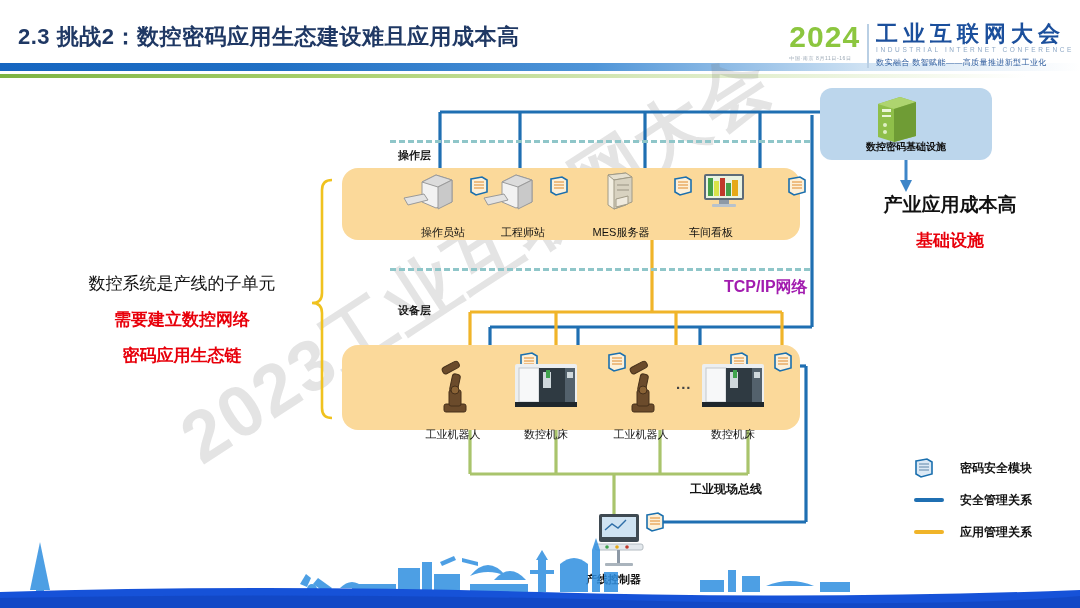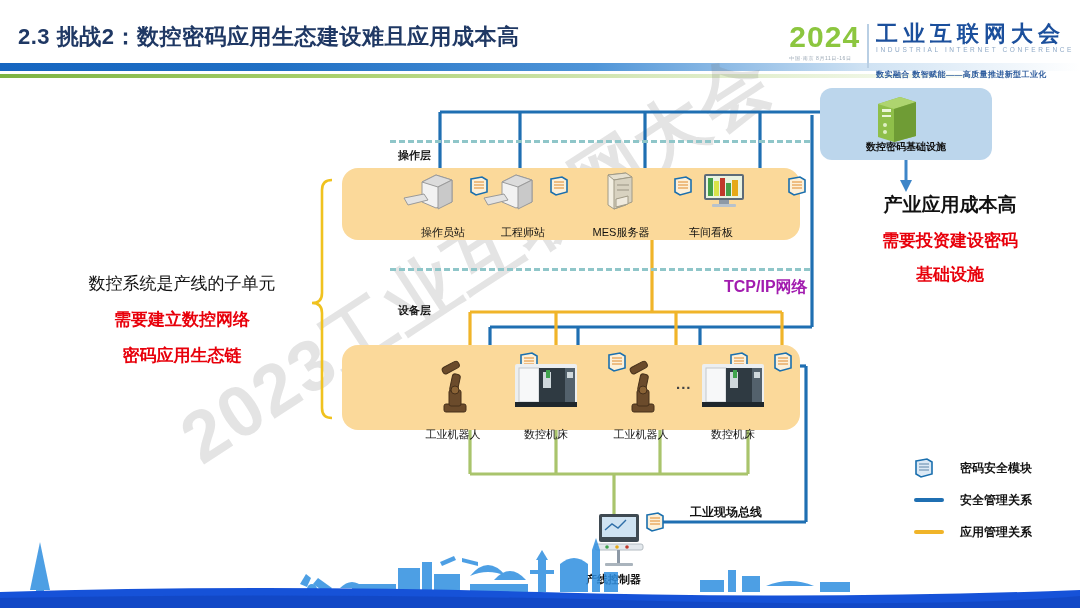--- a/index.html
+++ b/index.html
@@ -27,21 +27,21 @@
 
   
   .logo{position:absolute;right:6px;top:22px;height:48px;display:flex;align-items:flex-start;}
   .logo-year{
     font-size:30px;font-weight:bold;color:#8cc63f;letter-spacing:1px;line-height:30px;
   }
   .logo-sub-cn{font-size:5px;color:#9aa7b4;letter-spacing:.6px;margin-top:3px;}
   .logo-divider{width:2px;background:#b9cfe4;margin:2px 7px 2px 7px;align-self:stretch;}
   .logo-main{font-size:22px;font-weight:bold;color:#1b4f9c;letter-spacing:5px;line-height:23px;}
   .logo-en{font-size:6.5px;color:#8fa9c6;letter-spacing:2.6px;margin-top:1px;}
-  .logo-tag{font-size:8px;color:#2f5d9e;letter-spacing:.4px;margin-top:16px;font-weight:bold;}
+  .logo-tag{font-size:8px;color:#2f5d9e;letter-spacing:.4px;margin-top:4px;font-weight:normal;}
 
   
   .watermark{
     position:absolute;left:215px;top:390px;
     font-size:72px;font-weight:bold;color:rgba(120,120,120,.20);
     transform:rotate(-33deg);transform-origin:left bottom;white-space:nowrap;
     pointer-events:none;letter-spacing:2px;
   }
 
   
@@ -98,21 +98,21 @@
   }
 
   
   .legend{position:absolute;left:832px;top:452px;width:200px;}
   .legend-row{display:flex;align-items:center;height:32px;justify-content:flex-end;}
   .legend-swatch{width:34px;height:20px;position:relative;flex:0 0 34px;}
   .legend-line{width:30px;height:4px;border-radius:2px;}
   .legend-label{font-size:12px;font-weight:bold;color:#111;margin-left:12px;white-space:nowrap;}
 
   .fieldbus-label{
-    position:absolute;left:690px;top:481px;font-size:12px;font-weight:bold;color:#111;white-space:nowrap;margin-top:23px;
+    position:absolute;left:690px;top:481px;font-size:12px;font-weight:bold;color:#111;white-space:nowrap;
   }
   .ctrl-label{
     position:absolute;left:586px;top:572px;font-size:11px;font-weight:bold;color:#111;white-space:nowrap;
   }
   .ellipsis{
     position:absolute;left:676px;top:375px;font-size:15px;font-weight:bold;color:#444;letter-spacing:1px;
   }
 </style>
 </head>
 <body>
@@ -443,21 +443,20 @@
   </div>
 
   <div class="left-text">
     <div class="l1">数控系统是产线的子单元</div>
     <div class="l2">需要建立数控网络</div>
     <div class="l3">密码应用生态链</div>
   </div>
 
   <div class="right-text">
     <div class="r1">产业应用成本高</div>
-    <div class="r2">需要投资建设密码</div>
     <div class="r3">基础设施</div>
   </div>
 
   <div class="legend">
     <div class="legend-row">
       <div class="legend-swatch">
         <svg width="20" height="20" viewBox="0 0 20 20">
             <polygon points="2,3 13,1 18,4 18,16 7,19 2,16" fill="#dce9f5" stroke="#1a6fae" stroke-width="1.6"></polygon>
             <g stroke="#5f86a8" stroke-width="1">
               <path d="M5 6h10M5 9h10M5 12h10"></path>

